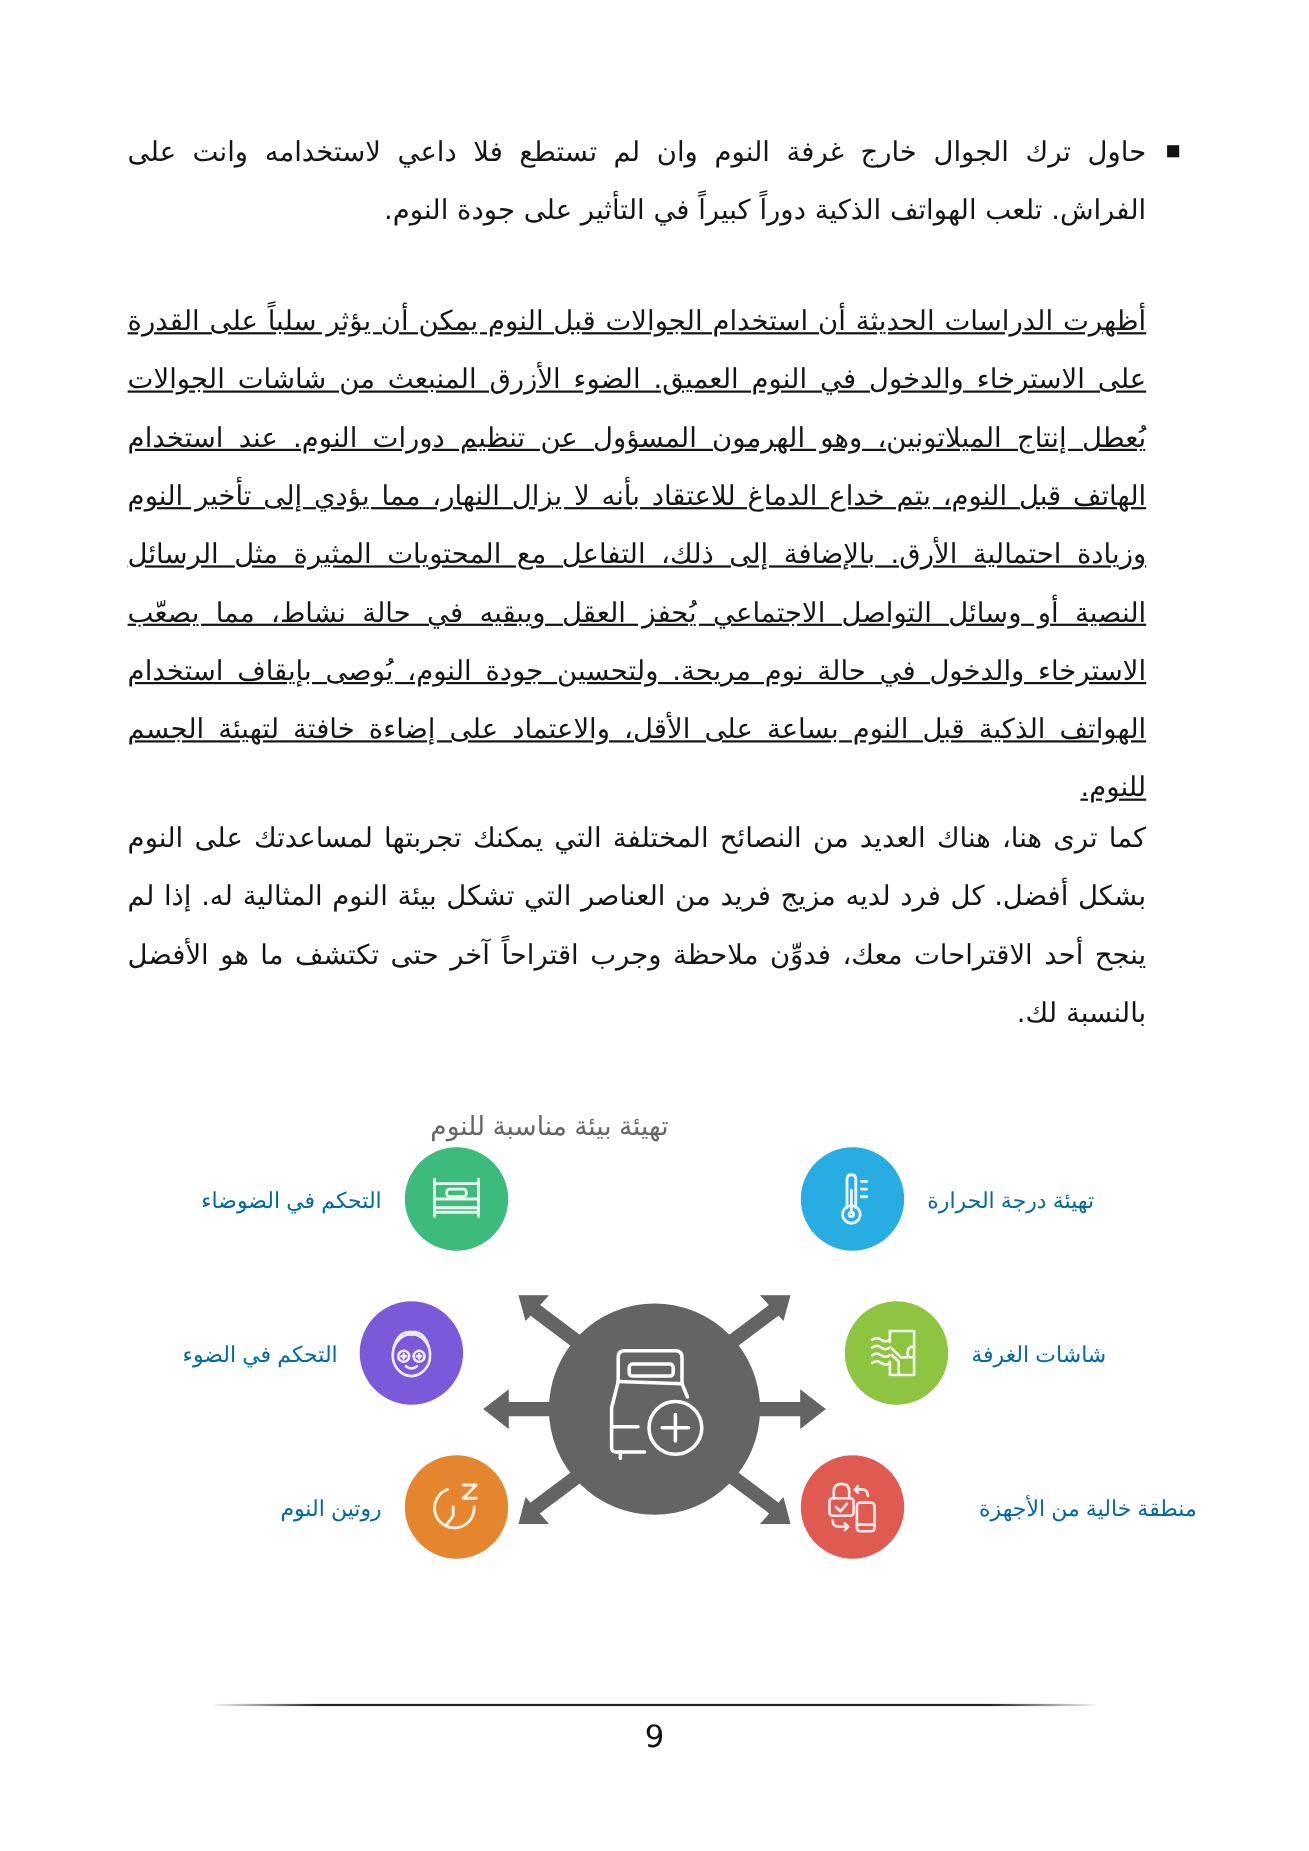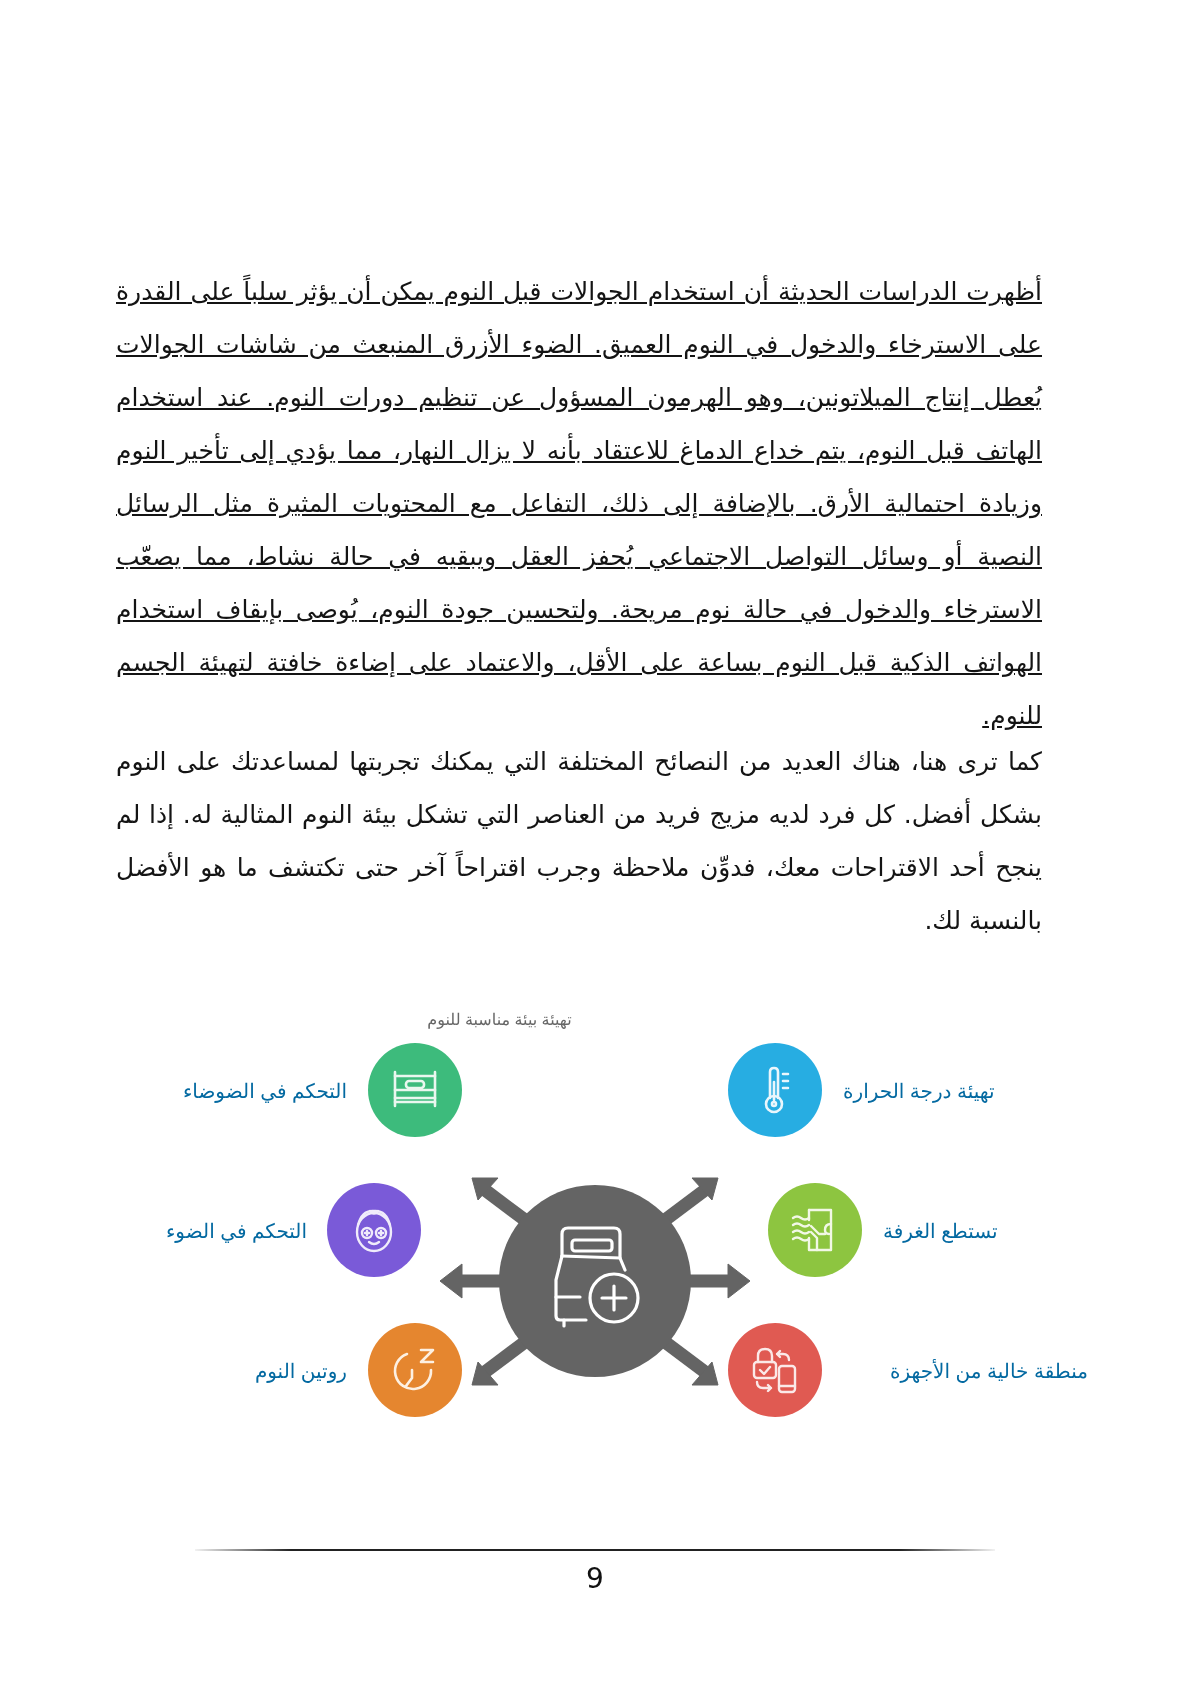--- a/index.html
+++ b/index.html
@@ -37,21 +37,21 @@
     .para1 { top: 265px; text-decoration: underline; }
     .para2 { top: 735px; }
 
     .diagram {
       position: absolute; left: 0; top: 990px; width: 1190px; height: 500px;
     }
     .diagram-title {
       position: absolute; left: 0; width: 999px; top: 20px;
       text-align: center; direction: rtl;
       font-family: "Liberation Sans", sans-serif;
-      font-size: 16px; color: #666666;
+      font-size: 24px; color: #666666;
     }
     .item-label {
       position: absolute;
       font-family: "Liberation Sans", sans-serif;
       font-size: 20px; color: #0369a1; direction: rtl;
       white-space: nowrap;
     }
     .circle {
       position: absolute; border-radius: 50%;
       width: 94px; height: 94px;
@@ -68,20 +68,26 @@
       text-align: center;
       font-family: "DejaVu Sans", sans-serif;
       font-size: 28px; color: #111;
     }
   </style>
 </head>
 <body>
 
 <div class="page">
 
+  <div class="text-block bullet-block">
+    <div class="bullet-row">
+      <span class="bullet-mark"></span>
+      <span>حاول ترك الجوال خارج غرفة النوم وان لم تستطع فلا داعي لاستخدامه وانت على الفراش. تلعب الهواتف الذكية دوراً كبيراً في التأثير على جودة النوم.</span>
+    </div>
+  </div>
 
   <div class="text-block para1">أظهرت الدراسات الحديثة أن استخدام الجوالات قبل النوم يمكن أن يؤثر سلباً على القدرة على الاسترخاء والدخول في النوم العميق. الضوء الأزرق المنبعث من شاشات الجوالات يُعطل إنتاج الميلاتونين، وهو الهرمون المسؤول عن تنظيم دورات النوم. عند استخدام الهاتف قبل النوم، يتم خداع الدماغ للاعتقاد بأنه لا يزال النهار، مما يؤدي إلى تأخير النوم وزيادة احتمالية الأرق. بالإضافة إلى ذلك، التفاعل مع المحتويات المثيرة مثل الرسائل النصية أو وسائل التواصل الاجتماعي يُحفز العقل ويبقيه في حالة نشاط، مما يصعّب الاسترخاء والدخول في حالة نوم مريحة. ولتحسين جودة النوم، يُوصى بإيقاف استخدام الهواتف الذكية قبل النوم بساعة على الأقل، والاعتماد على إضاءة خافتة لتهيئة الجسم للنوم.</div>
 
   <div class="text-block para2">كما ترى هنا، هناك العديد من النصائح المختلفة التي يمكنك تجربتها لمساعدتك على النوم بشكل أفضل. كل فرد لديه مزيج فريد من العناصر التي تشكل بيئة النوم المثالية له. إذا لم ينجح أحد الاقتراحات معك، فدوِّن ملاحظة وجرب اقتراحاً آخر حتى تكتشف ما هو الأفضل بالنسبة لك.</div>
 
   <div class="diagram">
     <div class="diagram-title">تهيئة بيئة مناسبة للنوم</div>
 
     <svg style="position:absolute;left:0;top:0;width:1190px;height:500px;">
       <g fill="#646464" stroke="#646464">
@@ -168,21 +174,21 @@
         <path d="M24,10 L24,20"></path>
         <path d="M46,24 Q40,24 40,30 Q40,34 44,34"></path>
         <path d="M26,26 L34,34 L40,34"></path>
         <path d="M26,32 L32,38 L32,50"></path>
         <path d="M8,18 Q12,15 16,18 Q20,21 24,18"></path>
         <path d="M8,25 Q12,22 16,25 Q20,28 24,25"></path>
         <path d="M8,32 Q12,29 16,32 Q20,35 24,32"></path>
         <path d="M8,39 Q12,36 16,39 Q20,42 24,39"></path>
       </svg>
     </div>
-    <div class="item-label" style="left:883px;top:229px;">تستطع الغرفة</div>
+    <div class="item-label" style="left:883px;top:229px;">شاشات الغرفة</div>
 
     <div class="circle" style="left:728px;top:333px;background:#e05a52;">
       <svg viewBox="0 0 60 60" fill="none" stroke="#fbe9e8" stroke-width="2.4" stroke-linecap="round" stroke-linejoin="round">
         <path d="M13,22 L13,16 Q13,9 20,9 Q27,9 27,16 L27,22"></path>
         <rect x="9" y="22" width="22" height="16" rx="3"></rect>
         <path d="M15,30 L19,34 L25,27"></path>
         <path d="M44,20 Q44,14 38,14 L32,14 M35,11 L32,14 L35,17"></path>
         <rect x="34" y="26" width="16" height="26" rx="3"></rect>
         <path d="M34,46 L50,46"></path>
         <path d="M12,42 Q12,48 18,48 L26,48 M23,45 L26,48 L23,51"></path>

